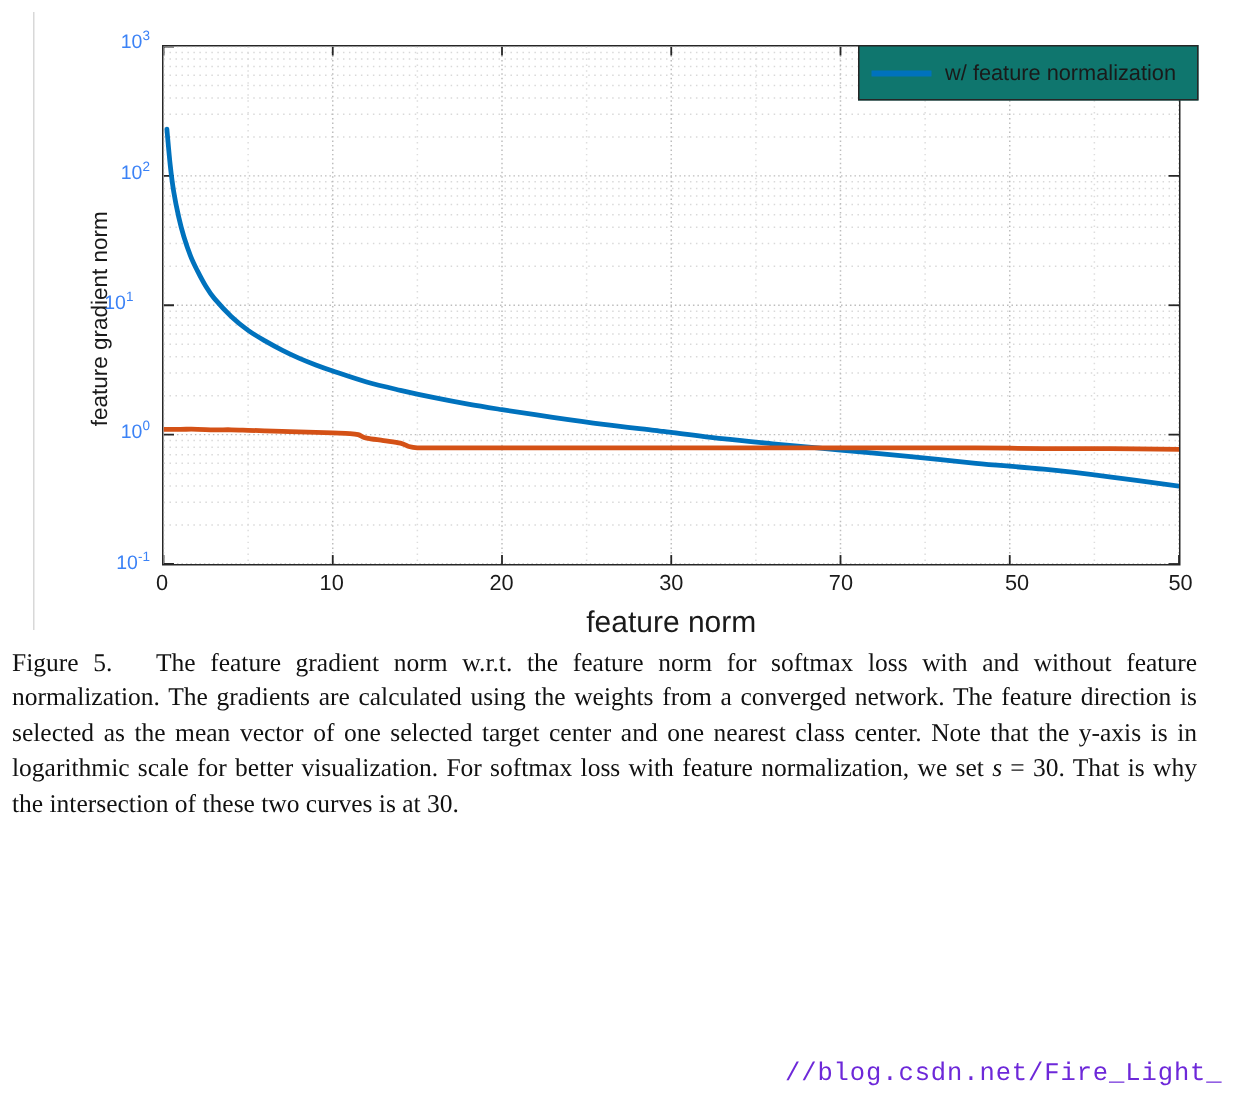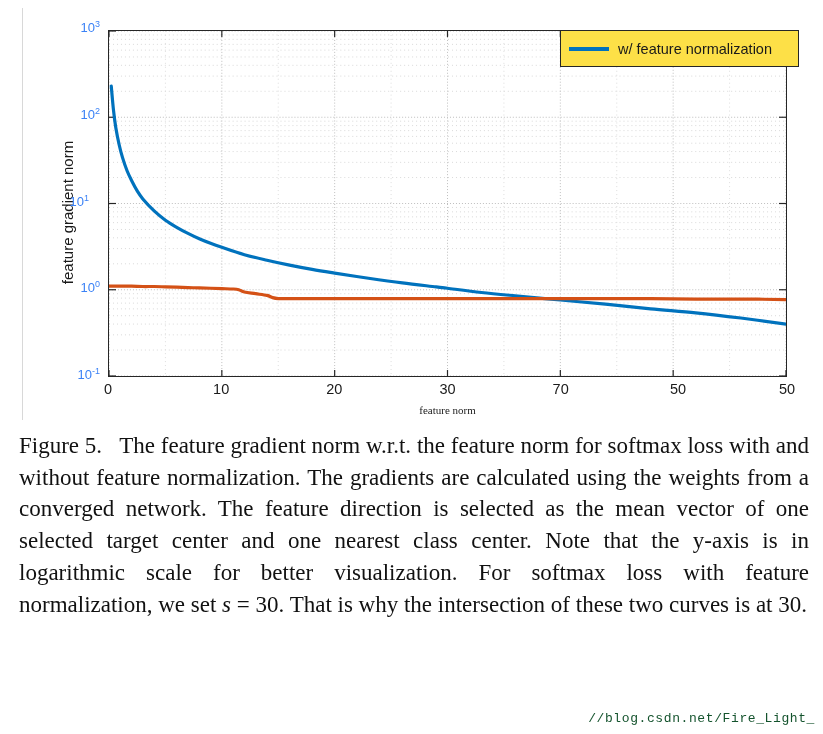--- a/index.html
+++ b/index.html
@@ -75,44 +75,44 @@
     font-size: 9px;
     vertical-align: super;
     line-height: 0;
   }
   #xlabel {
     position: absolute;
     left: 85px;
     width: 679px;
     top: 396px;
     text-align: center;
-    font-family: Liberation Serif, serif;
-    font-size: 11px;
+    font-family: Liberation Sans, sans-serif;
+    font-size: 20px;
     color: #1a1a1a;
   }
   #ylabel {
     position: absolute;
     left: -66px;
     top: 196px;
     width: 220px;
     text-align: center;
     transform: rotate(-90deg);
     font-family: "Liberation Sans", sans-serif;
     font-size: 15px;
     color: #1a1a1a;
   }
 
   
   #legend {
     position: absolute;
     right: 2px;
     top: 22px;
     border: 1px solid #262626;
-    background: #fde047;
-    padding: 7px 26px 7px 8px;
+    background: #0f766e;
+    padding: 7px 14px 7px 8px;
     box-sizing: border-box;
   }
   .legend-row {
     display: flex;
     align-items: center;
     height: 21px;
   }
   .legend-swatch {
     width: 40px;
     height: 4px;
@@ -122,46 +122,46 @@
   .legend-text {
     font-family: "Liberation Sans", sans-serif;
     font-size: 14.5px;
     color: #1a1a1a;
     white-space: nowrap;
   }
 
   
   #caption {
     position: absolute;
-    left: 19px;
+    left: 8px;
     top: 430px;
     width: 790px;
     font-family: "Liberation Serif", serif;
-    font-size: 23px;
+    font-size: 17px;
     line-height: 1.38;
     color: #111111;
     text-align: justify;
   }
   #caption .math {
     font-family: "Liberation Serif", serif;
     font-style: italic;
   }
   #caption .mathn {
     font-family: "Liberation Serif", serif;
     font-style: normal;
   }
 
   
   #watermark {
     position: absolute;
     right: 8px;
     bottom: 8px;
     font-family: "Liberation Mono", monospace;
-    font-size: 13px;
-    color: #14532d;
+    font-size: 17px;
+    color: #6d28d9;
     letter-spacing: 0.6px;
     white-space: nowrap;
   }
 </style>
 </head>
 <body>
 
 <div id="page">
 
   <div id="figure">

